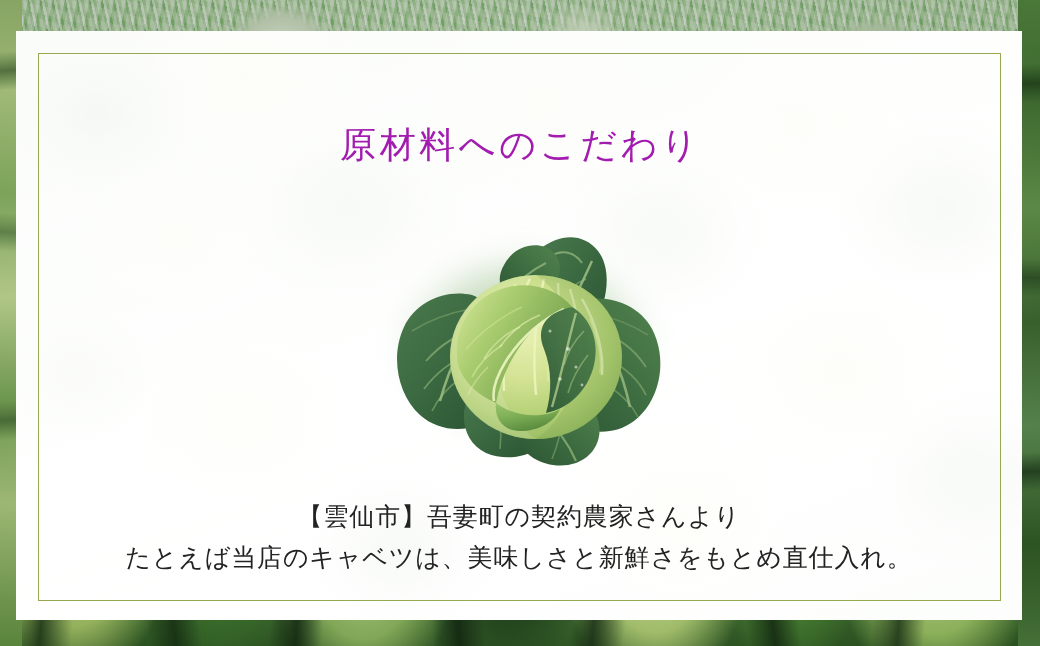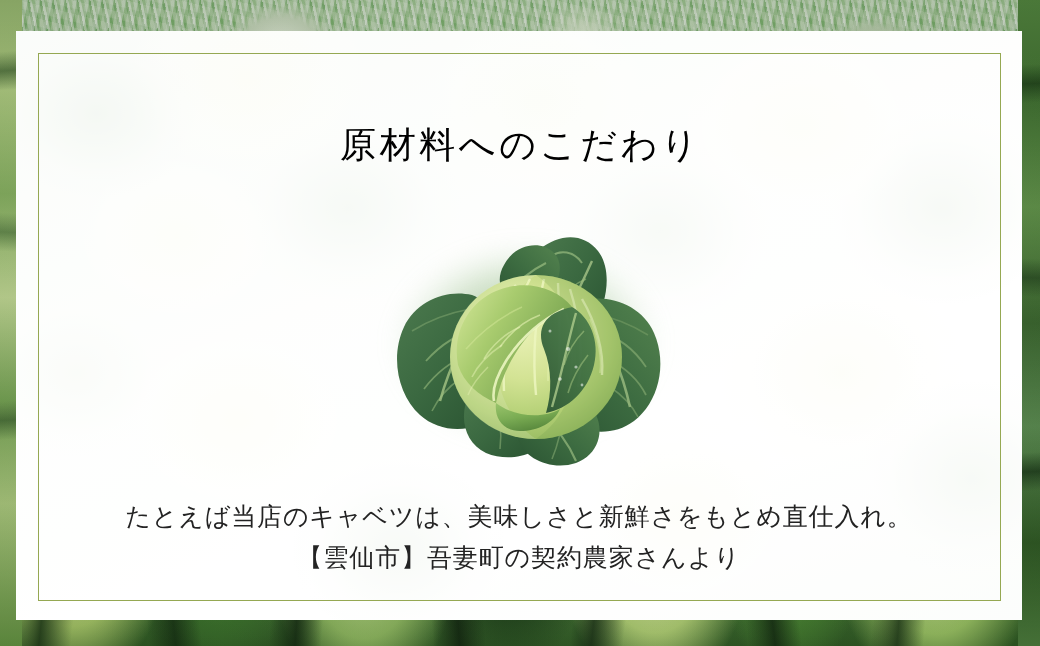--- a/index.html
+++ b/index.html
@@ -151,21 +151,21 @@
 
   
   .title {
     position: absolute;
     left: 0; right: 0;
     top: 96px;
     text-align: center;
     font-family: "Liberation Serif", "DejaVu Serif", serif;
     font-size: 36px;
     line-height: 1;
-    color: #000000;
+    color: #a21caf;
     letter-spacing: 0.10em;
     text-indent: 0.10em;
     white-space: nowrap;
   }
 
   
   .cabbage-wrap {
     position: absolute;
     left: 338px;
     top: 178px;
@@ -332,18 +332,18 @@
             <circle cx="222" cy="158" r="1.6"></circle>
             <circle cx="206" cy="170" r="1.8"></circle>
             <circle cx="196" cy="122" r="1.5"></circle>
             <circle cx="228" cy="176" r="1.4"></circle>
           </g>
         </svg>
       </div>
     </div>
 
     <div class="body-copy">
+      <div class="line">【雲仙市】吾妻町の契約農家さんより</div>
       <div class="line">たとえば当店のキャベツは、美味しさと新鮮さをもとめ直仕入れ。</div>
-      <div class="line">【雲仙市】吾妻町の契約農家さんより</div>
     </div>
   </div>
 
 </div>
 
 </body></html>

